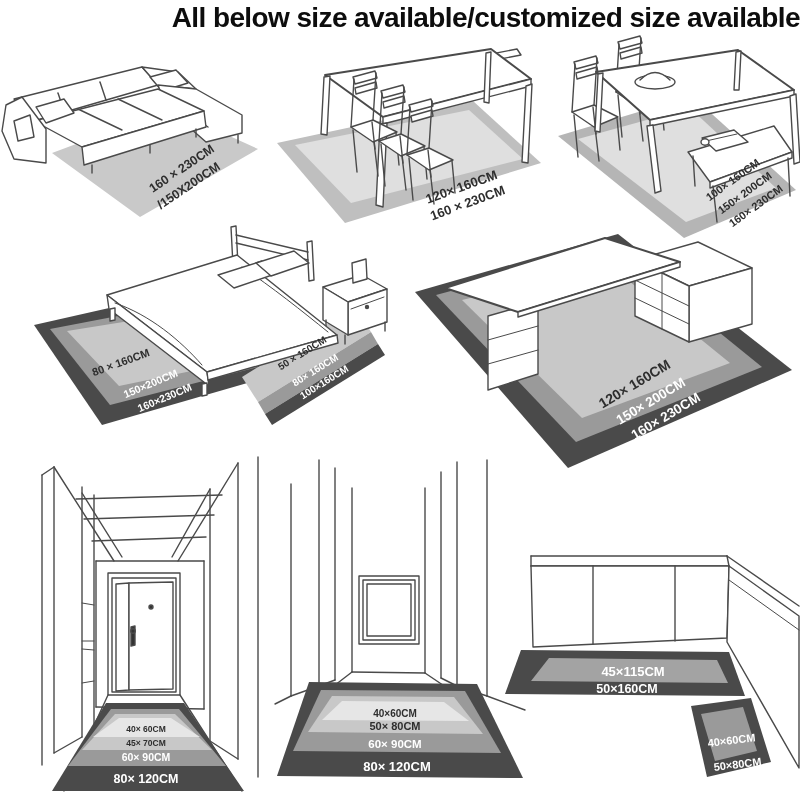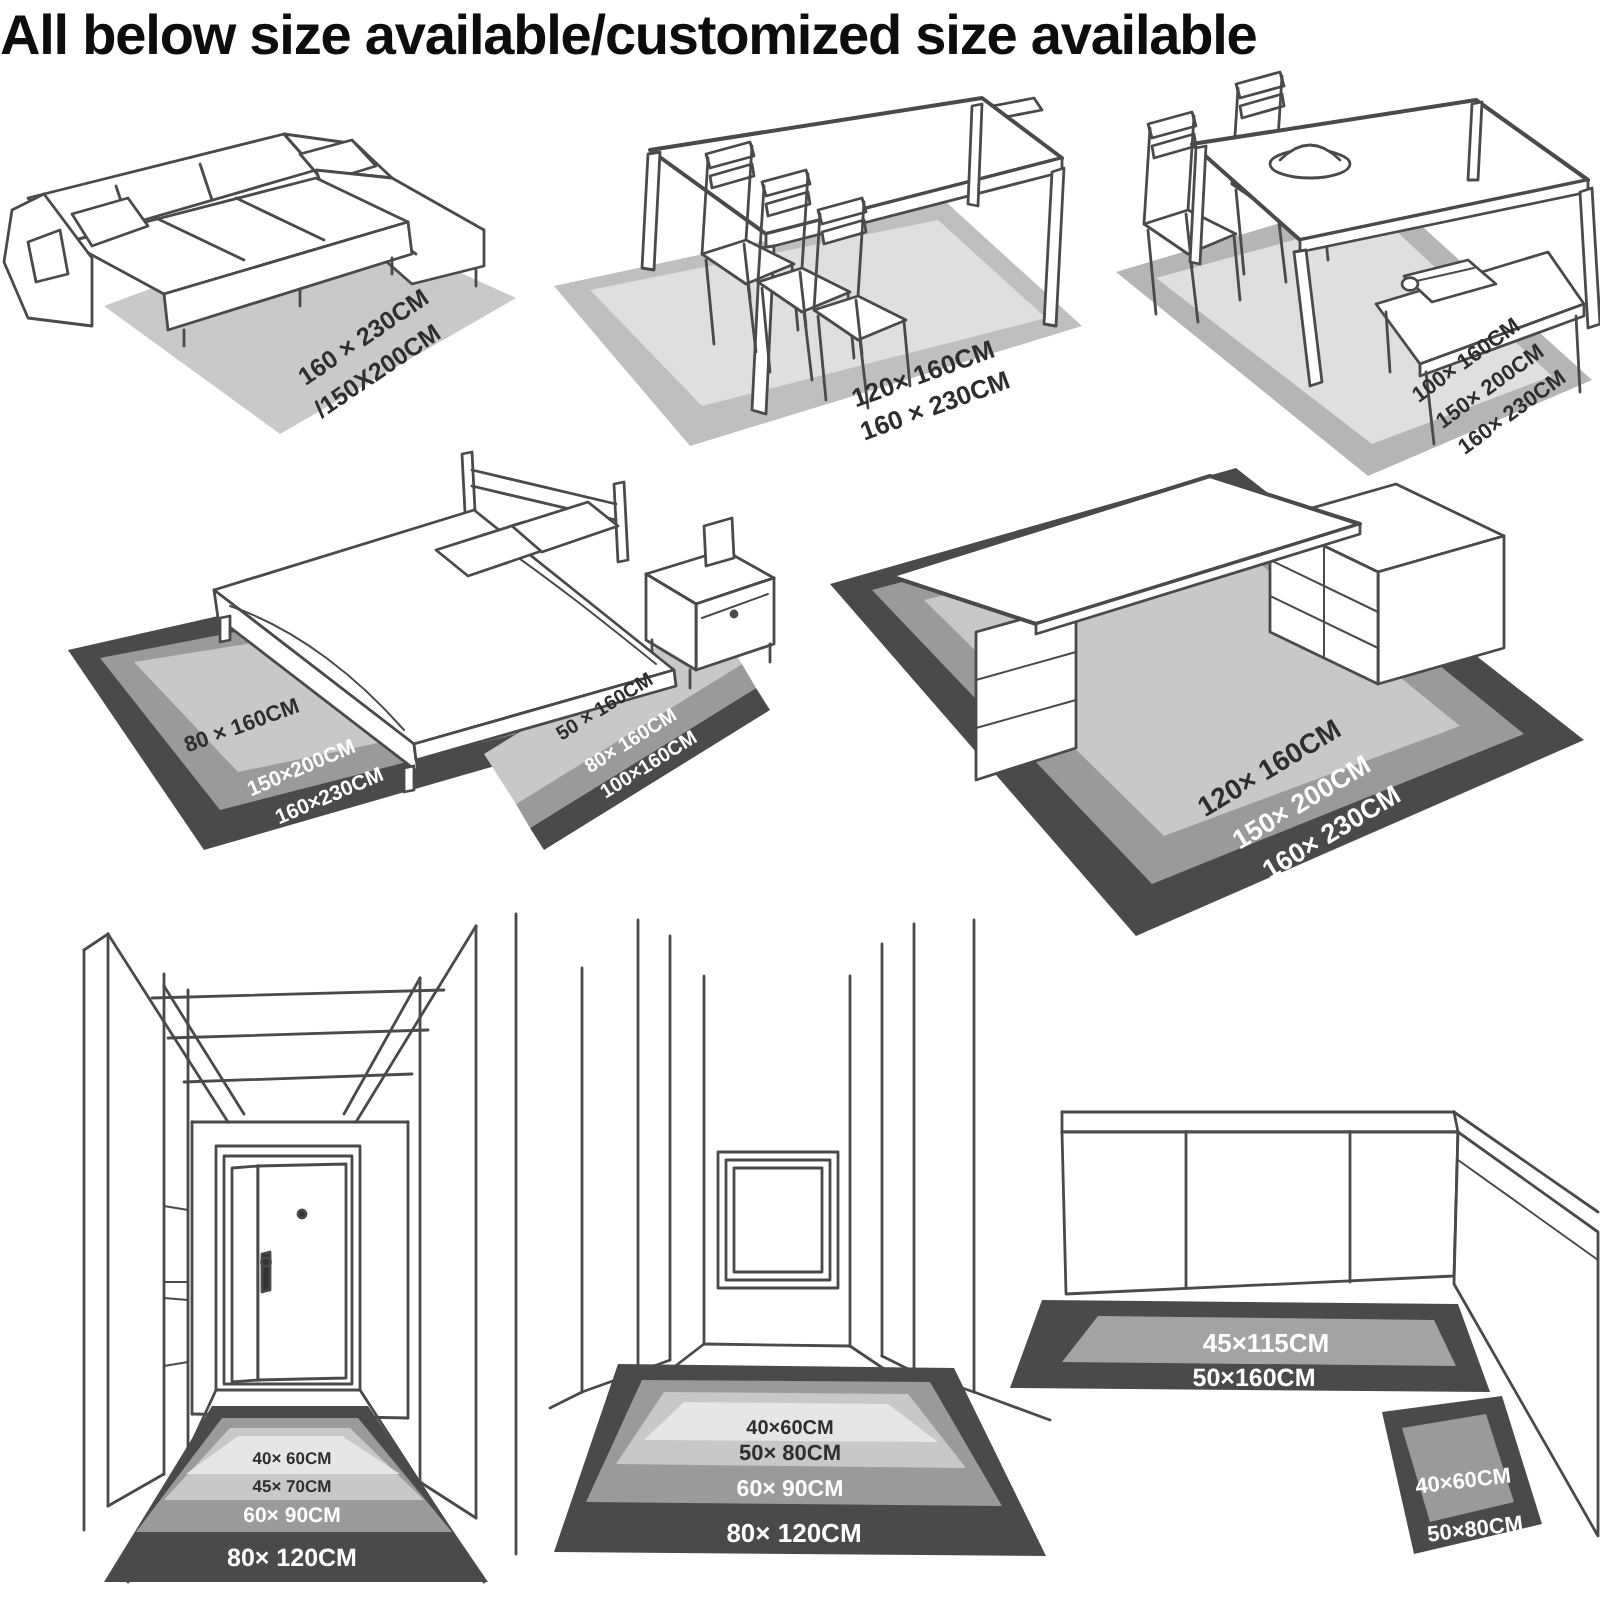--- a/index.html
+++ b/index.html
@@ -1,17 +1,17 @@
 <!DOCTYPE html>
 <html><head>
 <meta charset="utf-8">
 <style>
   html,body{margin:0;padding:0;background:#ffffff;width:800px;height:800px;overflow:hidden;}
   .canvas{position:relative;width:800px;height:800px;background:#ffffff;font-family:"Liberation Sans",sans-serif;}
-  .title{position:absolute;top:2px;left:0;width:100%;margin:0;text-align:left;
+  .title{position:absolute;top:2px;left:0;width:100%;margin:0;text-align:right;
          font-size:28px;font-weight:700;letter-spacing:-0.6px;color:#0d0d0d;white-space:nowrap;
          font-family:"Liberation Sans",sans-serif;}
   svg.scene{position:absolute;overflow:visible;}
   .furniture{fill:#ffffff;stroke:#4a4a4a;stroke-width:1.4;stroke-linejoin:round;stroke-linecap:round;}
   .furniture .hair{stroke-width:1;}
   .lbl{font-family:"Liberation Sans",sans-serif;font-weight:700;}
   .dk{fill:#2e2e2e;} .wt{fill:#ffffff;}
 </style>
 </head>
 <body>

